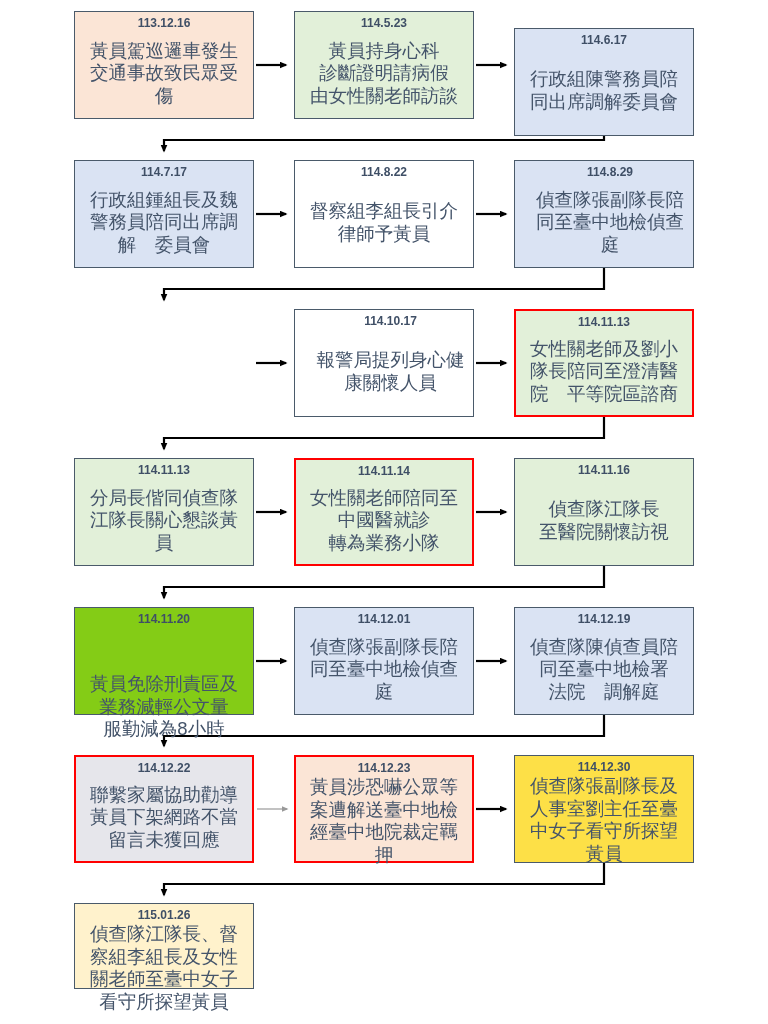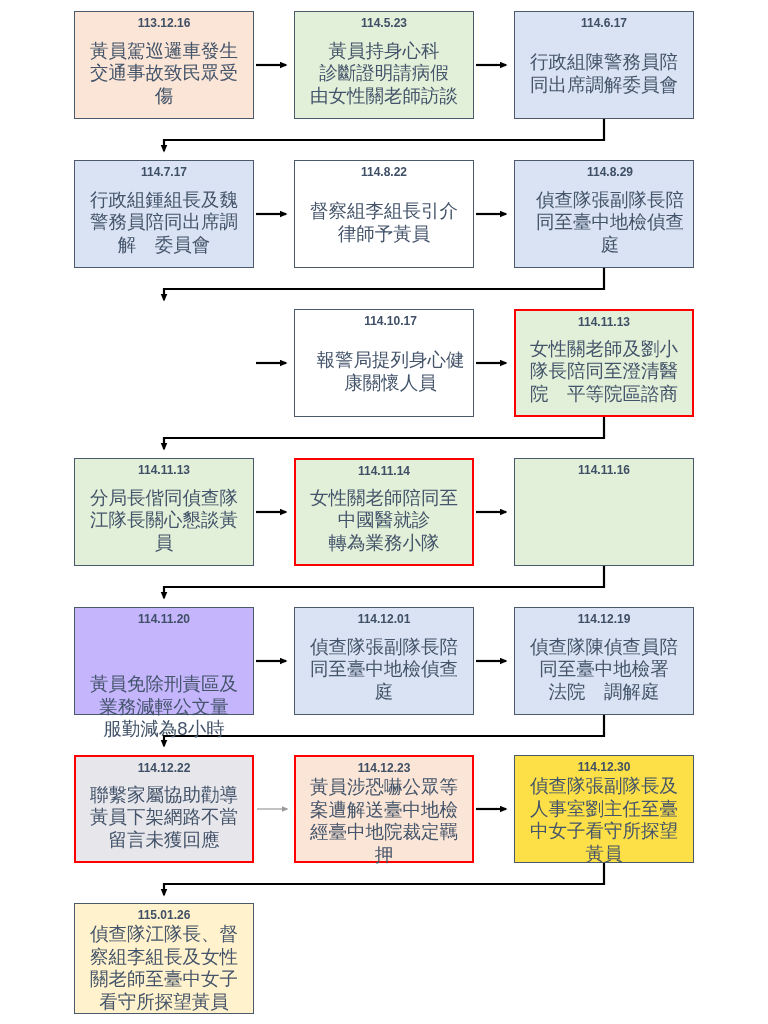--- a/index.html
+++ b/index.html
@@ -69,21 +69,21 @@
     <div class="body">黃員駕巡邏車發生
 交通事故致民眾受
 傷</div>
   </div>
   <div class="box" style="left: 294px; top: 11px; background: rgb(226, 240, 217); border-color: rgb(74, 90, 106);">
     <div class="date">114.5.23</div>
     <div class="body">黃員持身心科
 診斷證明請病假
 由女性關老師訪談</div>
   </div>
-  <div class="box" style="left: 514px; top: 11px; background: rgb(218, 227, 243); border-color: rgb(74, 90, 106);">
+  <div class="box" style="left: 514px; top: 28px; background: rgb(218, 227, 243); border-color: rgb(74, 90, 106);">
     <div class="date">114.6.17</div>
     <div class="body">行政組陳警務員陪
 同出席調解委員會</div>
   </div>
 
   <div class="box" style="left: 74px; top: 160px; background: rgb(218, 227, 243); border-color: rgb(74, 90, 106);">
     <div class="date">114.7.17</div>
     <div class="body">行政組鍾組長及魏
 警務員陪同出席調
 解　委員會</div>
@@ -119,23 +119,25 @@
 員</div>
   </div>
   <div class="box" style="left: 294px; top: 458px; background: rgb(226, 240, 217); border-color: rgb(255, 0, 0); border-width: 2.6px;">
     <div class="date">114.11.14</div>
     <div class="body">女性關老師陪同至
 中國醫就診
 轉為業務小隊</div>
   </div>
   <div class="box" style="left: 514px; top: 458px; background: rgb(226, 240, 217); border-color: rgb(74, 90, 106);">
     <div class="date">114.11.16</div>
+    <div class="body">偵查隊江隊長
+至醫院關懷訪視</div>
   </div>
 
-  <div class="box" style="left: 74px; top: 607px; background: #c4b5fd; border-color: rgb(74, 90, 106); gap: 46px;">
+  <div class="box" style="left: 74px; top: 607px; background: #84cc16; border-color: rgb(74, 90, 106); gap: 46px;">
     <div class="date">114.11.20</div>
     <div class="body">黃員免除刑責區及
 業務減輕公文量
 服勤減為8小時</div>
   </div>
   <div class="box" style="left: 294px; top: 607px; background: rgb(218, 227, 243); border-color: rgb(74, 90, 106);">
     <div class="date">114.12.01</div>
     <div class="body">偵查隊張副隊長陪
 同至臺中地檢偵查
 庭</div>
@@ -161,21 +163,21 @@
 押</div>
   </div>
   <div class="box" style="left: 514px; top: 755px; background: #fde047; border-color: rgb(74, 90, 106);">
     <div class="date">114.12.30</div>
     <div class="body">偵查隊張副隊長及
 人事室劉主任至臺
 中女子看守所探望
 黃員</div>
   </div>
 
-  <div class="box" style="left: 74px; top: 903px; height: 111px; background: rgb(255, 242, 204); border-color: rgb(74, 90, 106);">
+  <div class="box" style="left: 74px; top: 903px; height: 86px; background: rgb(255, 242, 204); border-color: rgb(74, 90, 106);">
     <div class="date">115.01.26</div>
     <div class="body">偵查隊江隊長、督
 察組李組長及女性
 關老師至臺中女子
 看守所探望黃員</div>
   </div>
 
 </div>
 
 </body></html>

